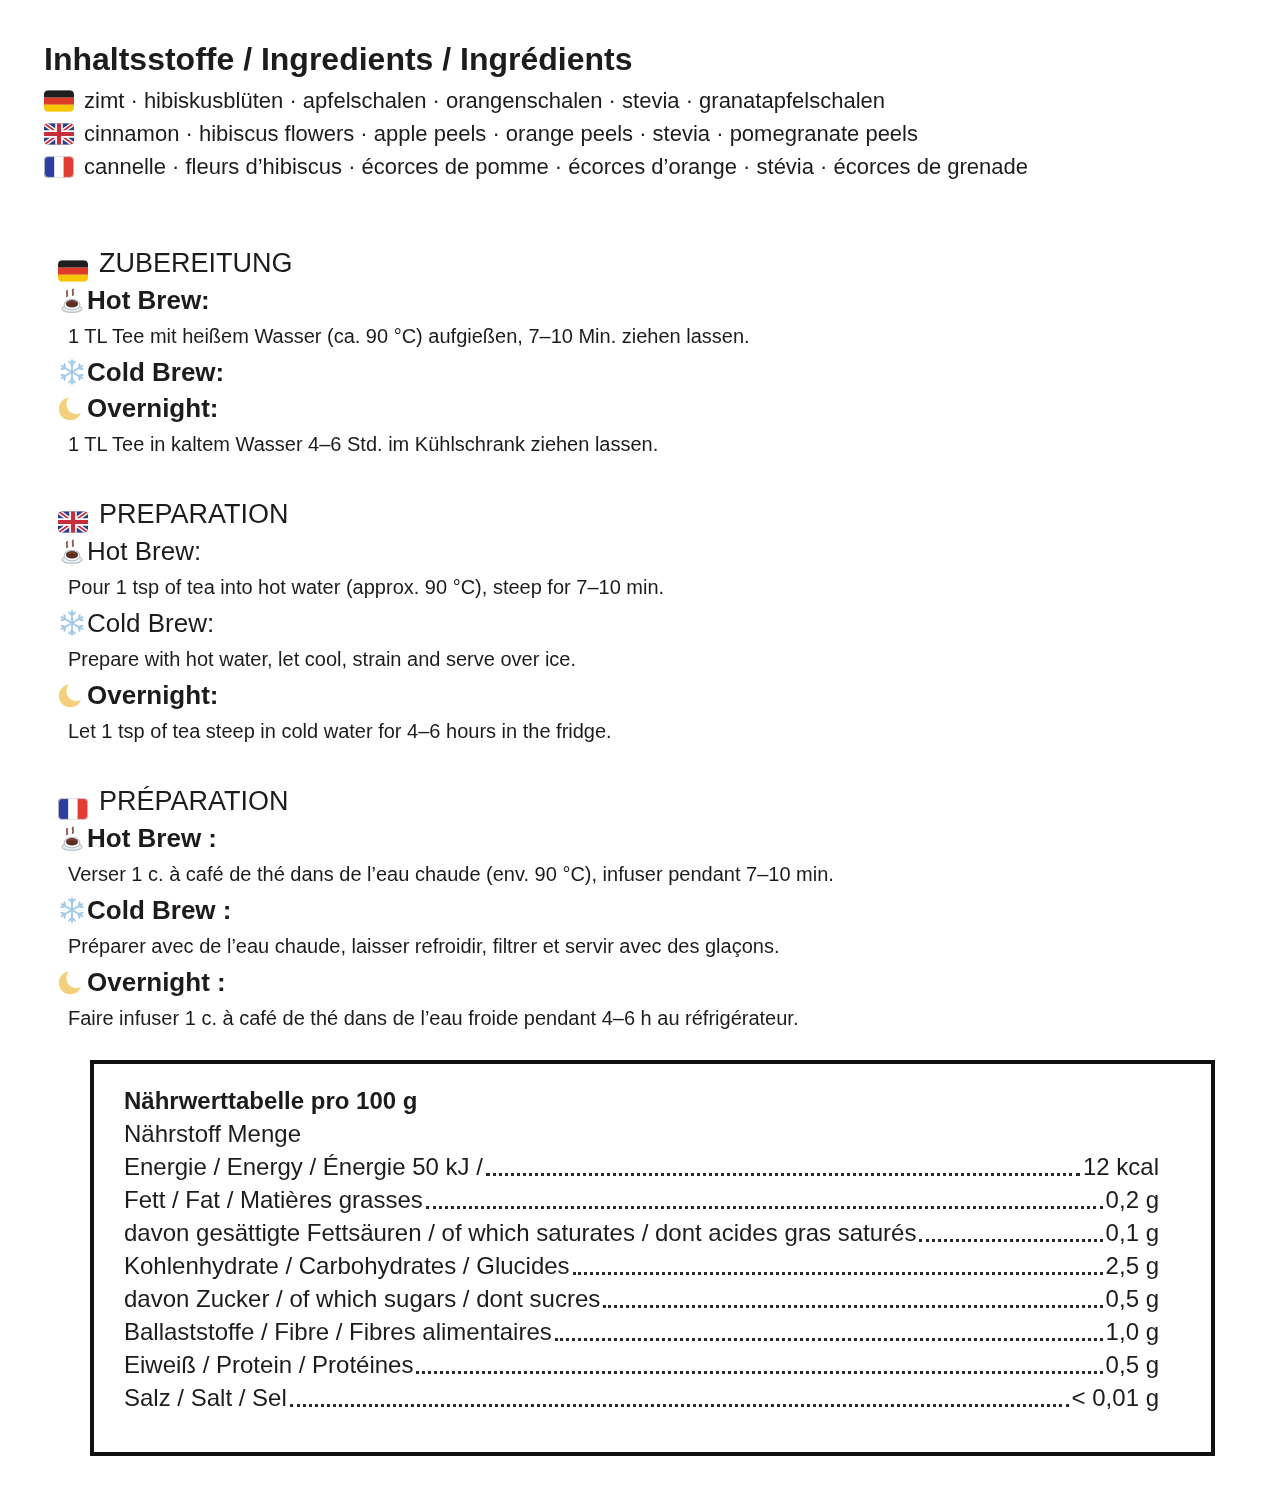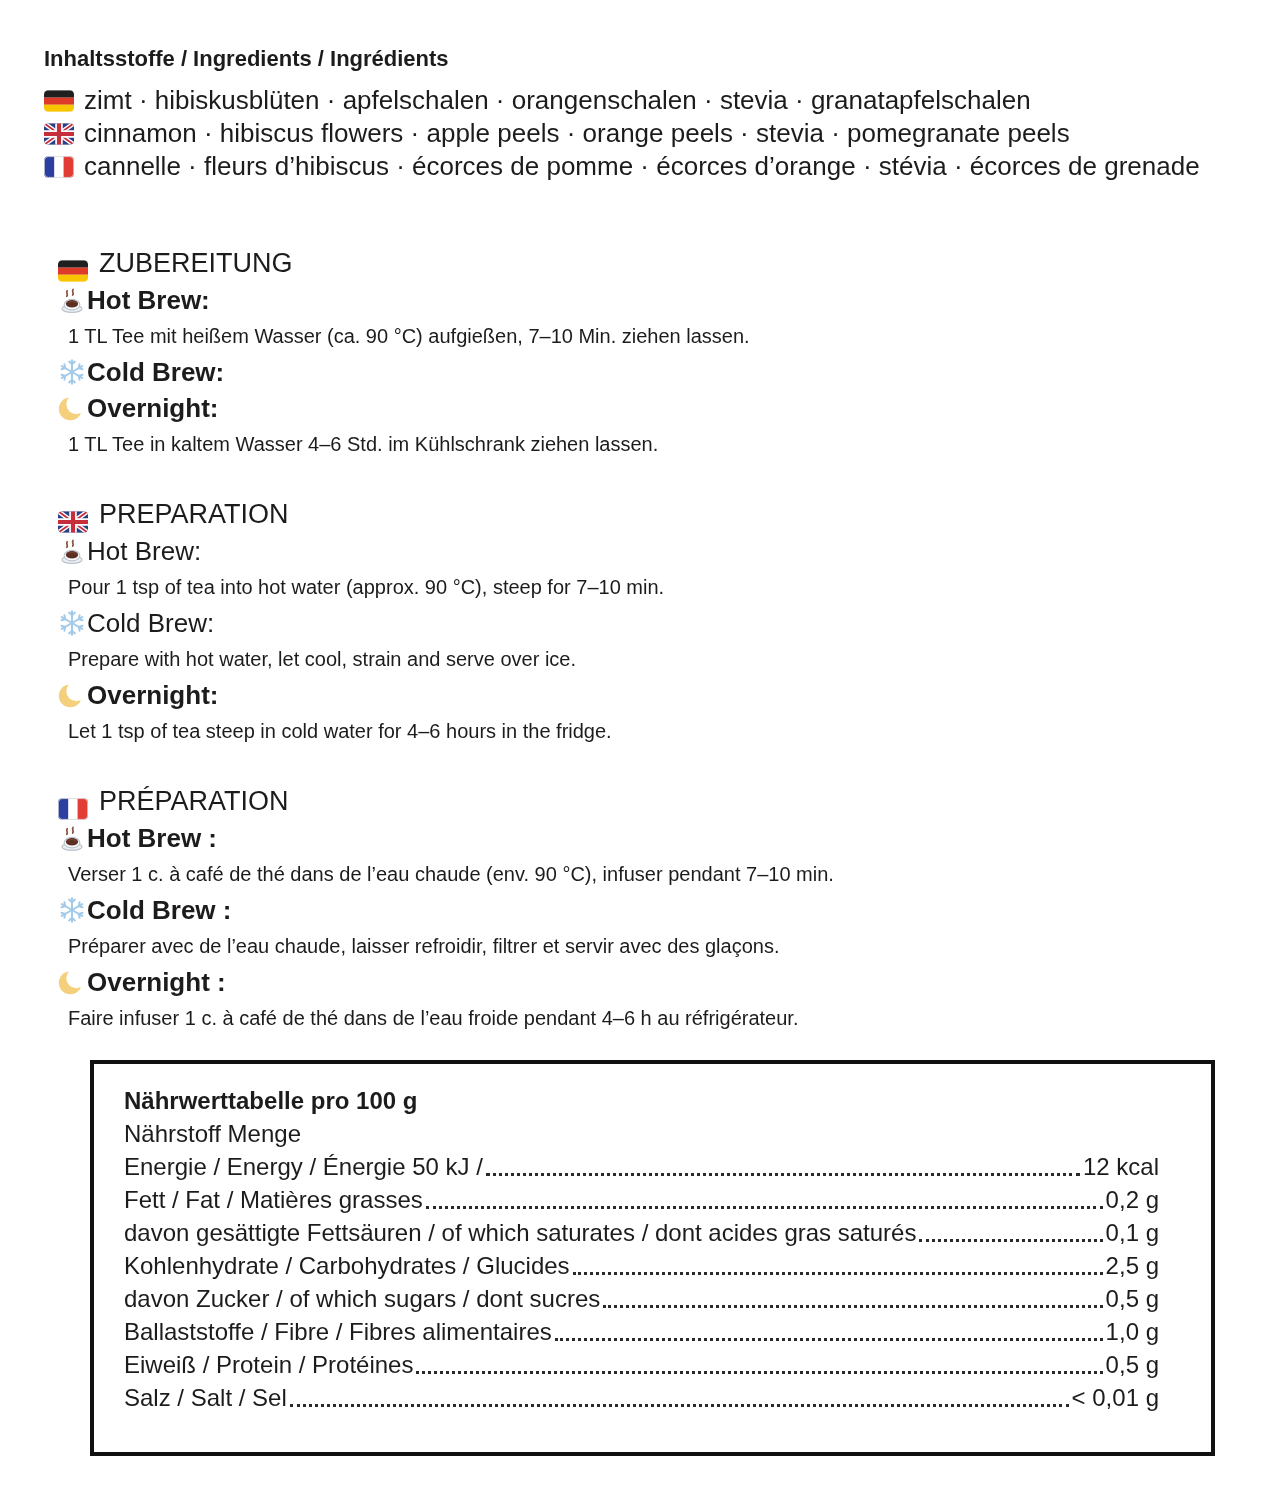--- a/index.html
+++ b/index.html
@@ -4,22 +4,22 @@
 <style>
   html,body{margin:0;padding:0;}
   body{
     width:1267px;height:1500px;background:#ffffff;color:#1c1c1c;
     font-family:"Liberation Sans", sans-serif;
     -webkit-font-smoothing:antialiased;
   }
   .page{padding:44px 44px 0 44px;box-sizing:border-box;}
 
   
-  .ing-title{font-size:22px;font-weight:700;line-height:30px;margin:0 0 10px 0;}
-  .ing-line{display:flex;align-items:center;gap:10px;font-size:26px;line-height:33px;white-space:nowrap;}
+  .ing-title{font-size:32px;font-weight:700;line-height:30px;margin:0 0 10px 0;}
+  .ing-line{display:flex;align-items:center;gap:10px;font-size:22px;line-height:33px;white-space:nowrap;}
   .flag{width:30px;height:22px;flex:0 0 auto;}
 
   
   .prep{margin-left:14px;margin-top:34px;}
   .prep.first{margin-top:62px;}
   .sec-title{display:flex;align-items:flex-end;gap:11px;font-size:27px;line-height:37px;}
   .step-label{display:flex;align-items:center;font-size:26px;line-height:36px;font-weight:700;white-space:nowrap;}
   .step-label.reg{font-weight:400;}
   .step-text{font-size:20px;line-height:36px;margin-left:10px;white-space:nowrap;}
   .icon{width:28px;height:28px;flex:0 0 auto;margin-right:1px;}

